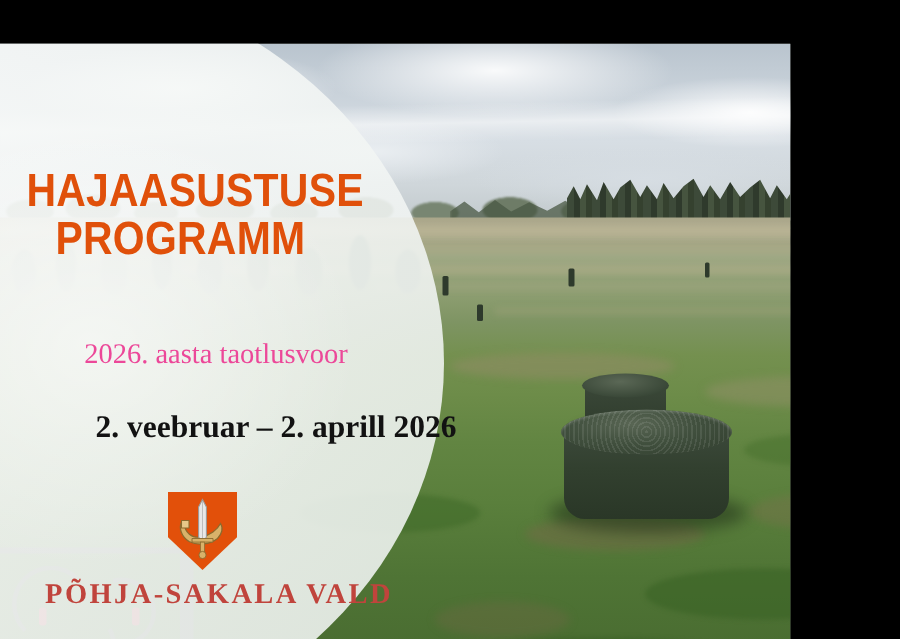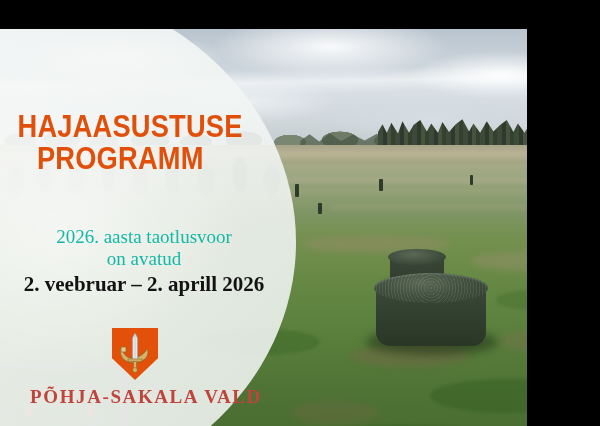--- a/index.html
+++ b/index.html
@@ -169,27 +169,28 @@
     position:absolute;left:0;top:82px;width:270px;text-align:left;
     color:#E0500A;font-weight:bold;font-size:31px;line-height:1.03;
     letter-spacing:.2px;font-family:"Liberation Sans",sans-serif;
     transform:scaleX(.88);transform-origin:left center;
   }
   .title .l1{display:block;padding-left:20px;}
   .title .l2{display:block;padding-left:42px;}
 
   .sub1{
     position:absolute;left:0;top:197px;width:288px;text-align:center;
-    color:#14b8a6;font-size:19px;line-height:1.18;
+    color:#ec4899;font-size:19px;line-height:1.18;
     font-family:"Liberation Serif",serif;
   }
   .sub2{
     position:absolute;left:0;top:243px;width:288px;text-align:center;
     color:#121212;font-size:21px;font-weight:bold;
     font-family:"Liberation Serif",serif;
+    padding-left:40px;
   }
 
   
   .crest{position:absolute;left:112px;top:299px;width:46px;height:52px;}
   .crest-shield{
     position:absolute;inset:0;background:#E2500A;
     clip-path:polygon(0% 0%,100% 0%,100% 58%,50% 100%,0% 58%);
   }
   .crest-svg{position:absolute;inset:0;}
 
@@ -260,21 +261,20 @@
   <div class="overlay"></div>
   <div class="overlay-haze"></div>
 
   <div class="title">
     <span class="l1">HAJAASUSTUSE</span>
     <span class="l2">PROGRAMM</span>
   </div>
 
   <div class="sub1">
     <div>2026. aasta taotlusvoor</div>
-    <div>on avatud</div>
   </div>
 
   <div class="sub2">2. veebruar – 2. aprill 2026</div>
 
   <div class="crest">
     <div class="crest-shield"></div>
     <svg class="crest-svg" viewBox="0 0 46 52">
 
       <path d="M9 20 C7 24, 9 30, 14 33 C20 36, 28 35, 33 31 C36 28, 37 24, 35 21 C33 25, 28 29, 22 30 C16 31, 11 27, 11 21 Z" fill="#D8B26A" stroke="#8a6a2e" stroke-width="0.8"></path>
       <path d="M9 19 L14 19 L14 24 L9 24 Z" fill="#E6C889" stroke="#8a6a2e" stroke-width="0.7"></path>

